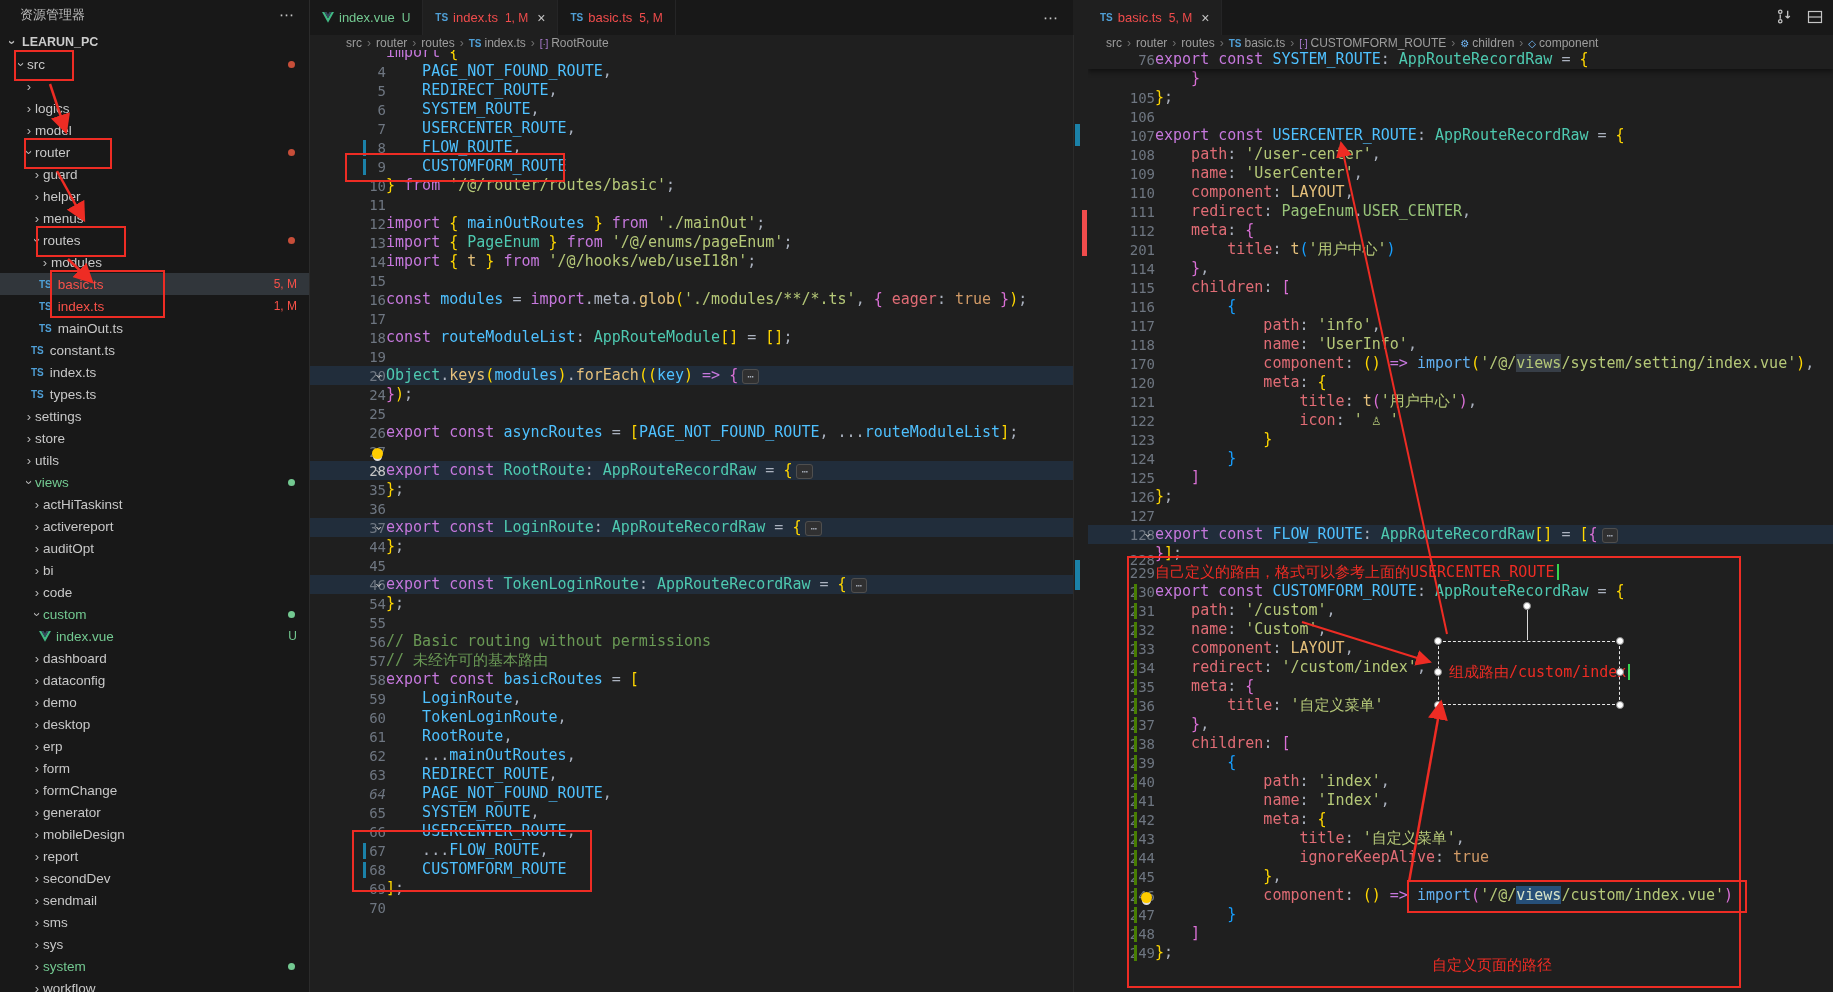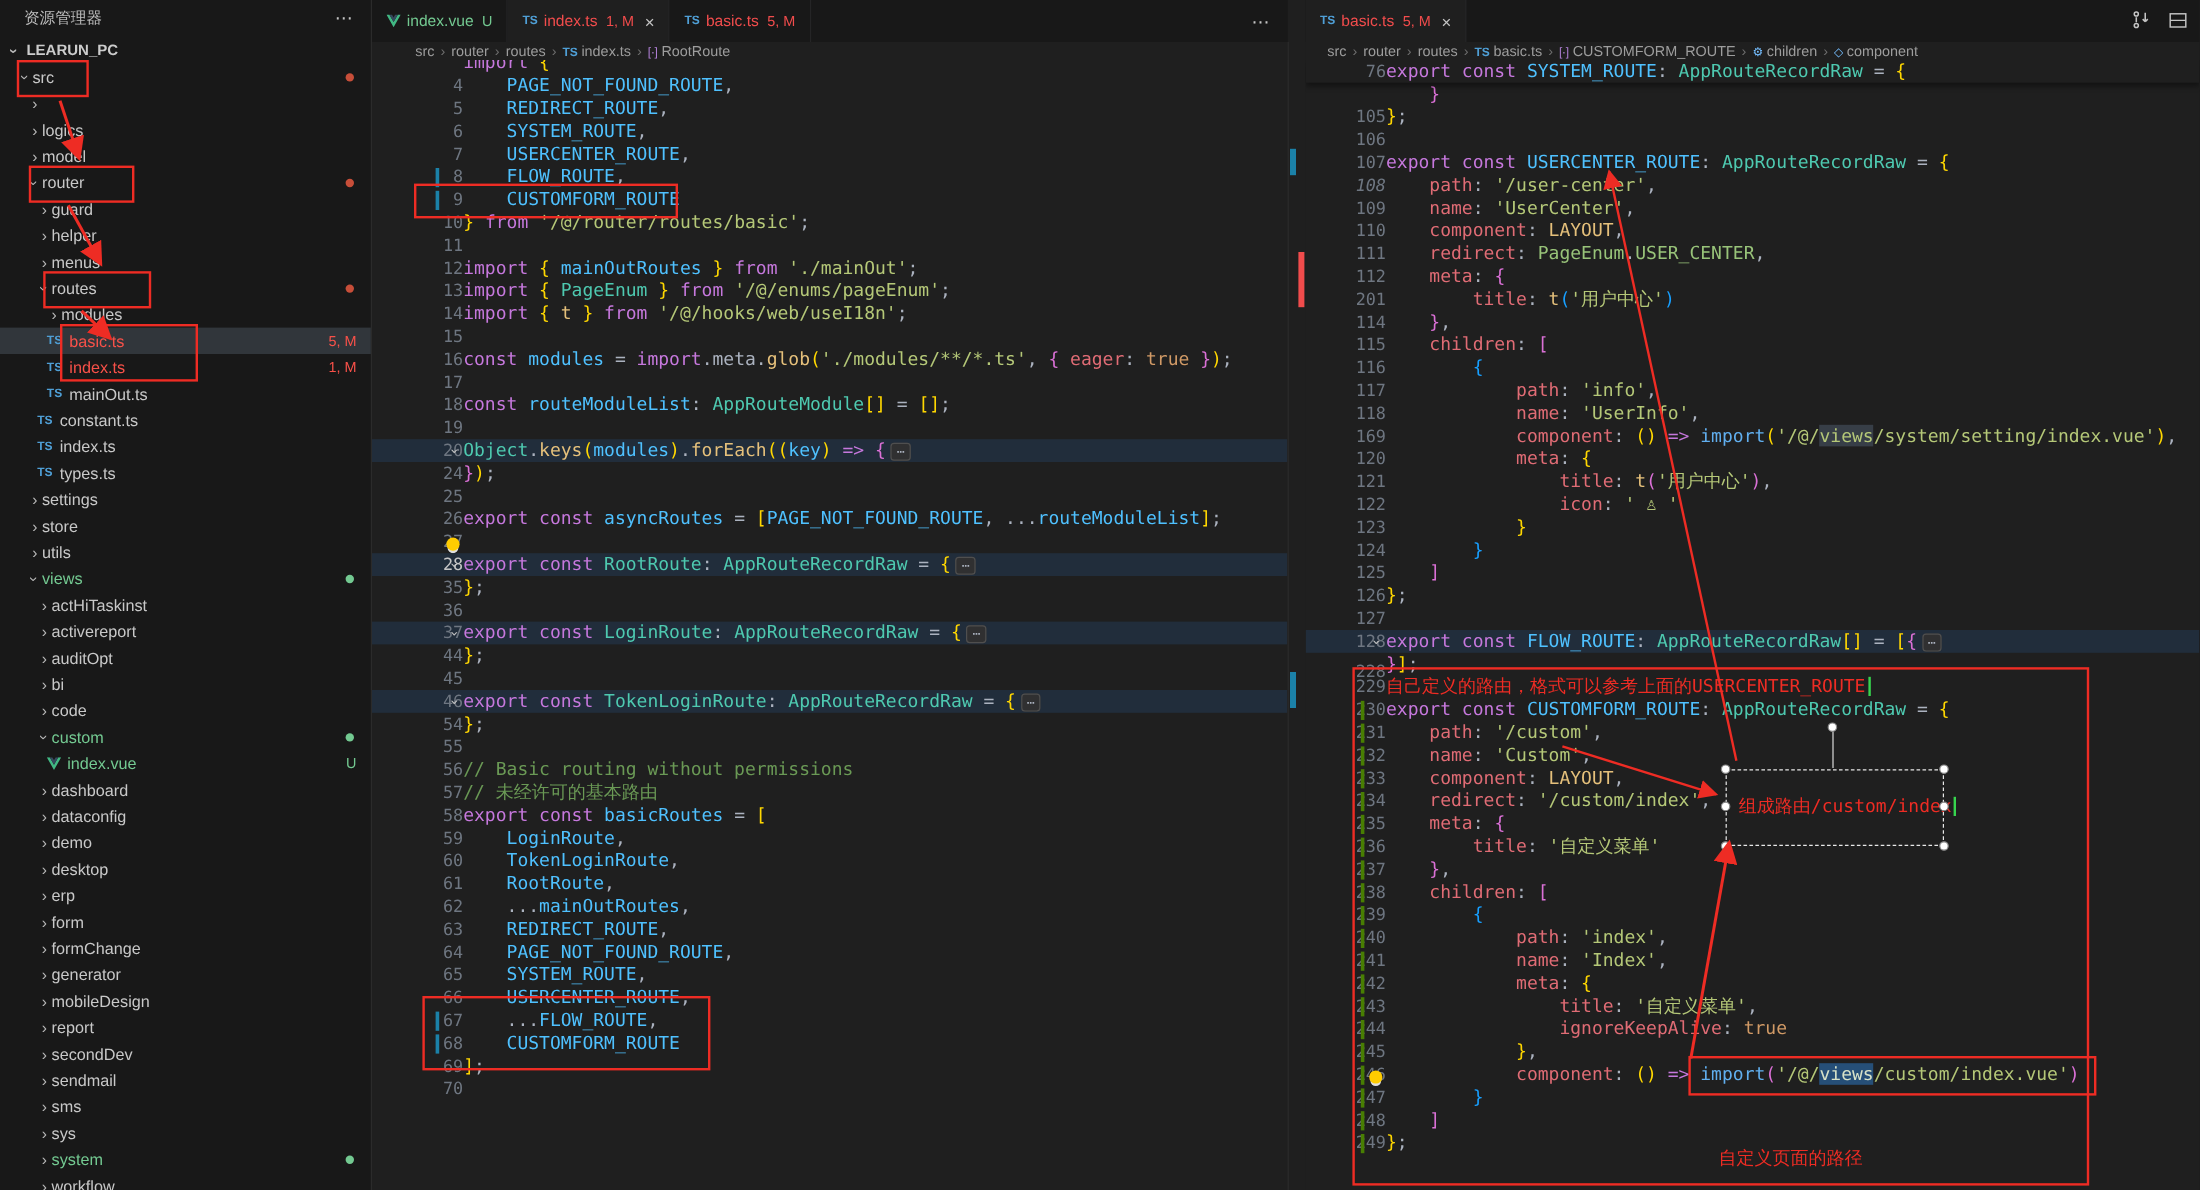--- a/index.html
+++ b/index.html
@@ -562,21 +562,21 @@
           </div>
           <pre class="codeln"><span class="tk-w">    ...</span><span class="tk-v">mainOutRoutes</span><span class="tk-w">,</span></pre>
         </div>
         <div class="crow">
           <div class="gut" style="width: 76px;">
             <span class="num">63</span>
           </div>
           <pre class="codeln"><span class="tk-v">    REDIRECT_ROUTE</span><span class="tk-w">,</span></pre>
         </div>
         <div class="crow">
-          <div class="gut" style="width: 76px;">
+          <div class="gut" style="width: 76px; font-style: italic;">
             <span class="num">64</span>
           </div>
           <pre class="codeln"><span class="tk-v">    PAGE_NOT_FOUND_ROUTE</span><span class="tk-w">,</span></pre>
         </div>
         <div class="crow">
           <div class="gut" style="width: 76px;">
             <span class="num">65</span>
           </div>
           <pre class="codeln"><span class="tk-v">    SYSTEM_ROUTE</span><span class="tk-w">,</span></pre>
         </div>
@@ -682,21 +682,21 @@
           </div>
           <pre class="codeln"></pre>
         </div>
         <div class="crow">
           <div class="gut" style="width: 67px;">
             <span class="num">107</span>
           </div>
           <pre class="codeln"><span class="tk-k">export const</span><span class="tk-v"> USERCENTER_ROUTE</span><span class="tk-w">: </span><span class="tk-t">AppRouteRecordRaw</span><span class="tk-w"> = </span><span class="tk-y">{</span></pre>
         </div>
         <div class="crow">
-          <div class="gut" style="width: 67px; font-style: italic;">
+          <div class="gut" style="width: 67px;">
             <span class="num">108</span>
           </div>
           <pre class="codeln"><span class="tk-r">    path</span><span class="tk-w">: </span><span class="tk-s">'/user-center'</span><span class="tk-w">,</span></pre>
         </div>
         <div class="crow">
           <div class="gut" style="width: 67px;">
             <span class="num">109</span>
           </div>
           <pre class="codeln"><span class="tk-r">    name</span><span class="tk-w">: </span><span class="tk-s">'UserCenter'</span><span class="tk-w">,</span></pre>
         </div>
@@ -749,21 +749,21 @@
           <pre class="codeln"><span class="tk-r">            path</span><span class="tk-w">: </span><span class="tk-s">'info'</span><span class="tk-w">,</span></pre>
         </div>
         <div class="crow">
           <div class="gut" style="width: 67px;">
             <span class="num">118</span>
           </div>
           <pre class="codeln"><span class="tk-r">            name</span><span class="tk-w">: </span><span class="tk-s">'UserInfo'</span><span class="tk-w">,</span></pre>
         </div>
         <div class="crow">
           <div class="gut" style="width: 67px;">
-            <span class="num">169</span>
+            <span class="num">170</span>
           </div>
           <pre class="codeln"><span class="tk-r">            component</span><span class="tk-w">: </span><span class="tk-y">()</span><span class="tk-k"> =&gt; </span><span class="tk-f">import</span><span class="tk-y">(</span><span class="tk-s">'/@/</span><span class="tk-sh">views</span><span class="tk-s">/system/setting/index.vue'</span><span class="tk-y">)</span><span class="tk-w">,</span></pre>
         </div>
         <div class="crow">
           <div class="gut" style="width: 67px;">
             <span class="num">120</span>
           </div>
           <pre class="codeln"><span class="tk-r">            meta</span><span class="tk-w">: </span><span class="tk-y">{</span></pre>
         </div>
         <div class="crow">

